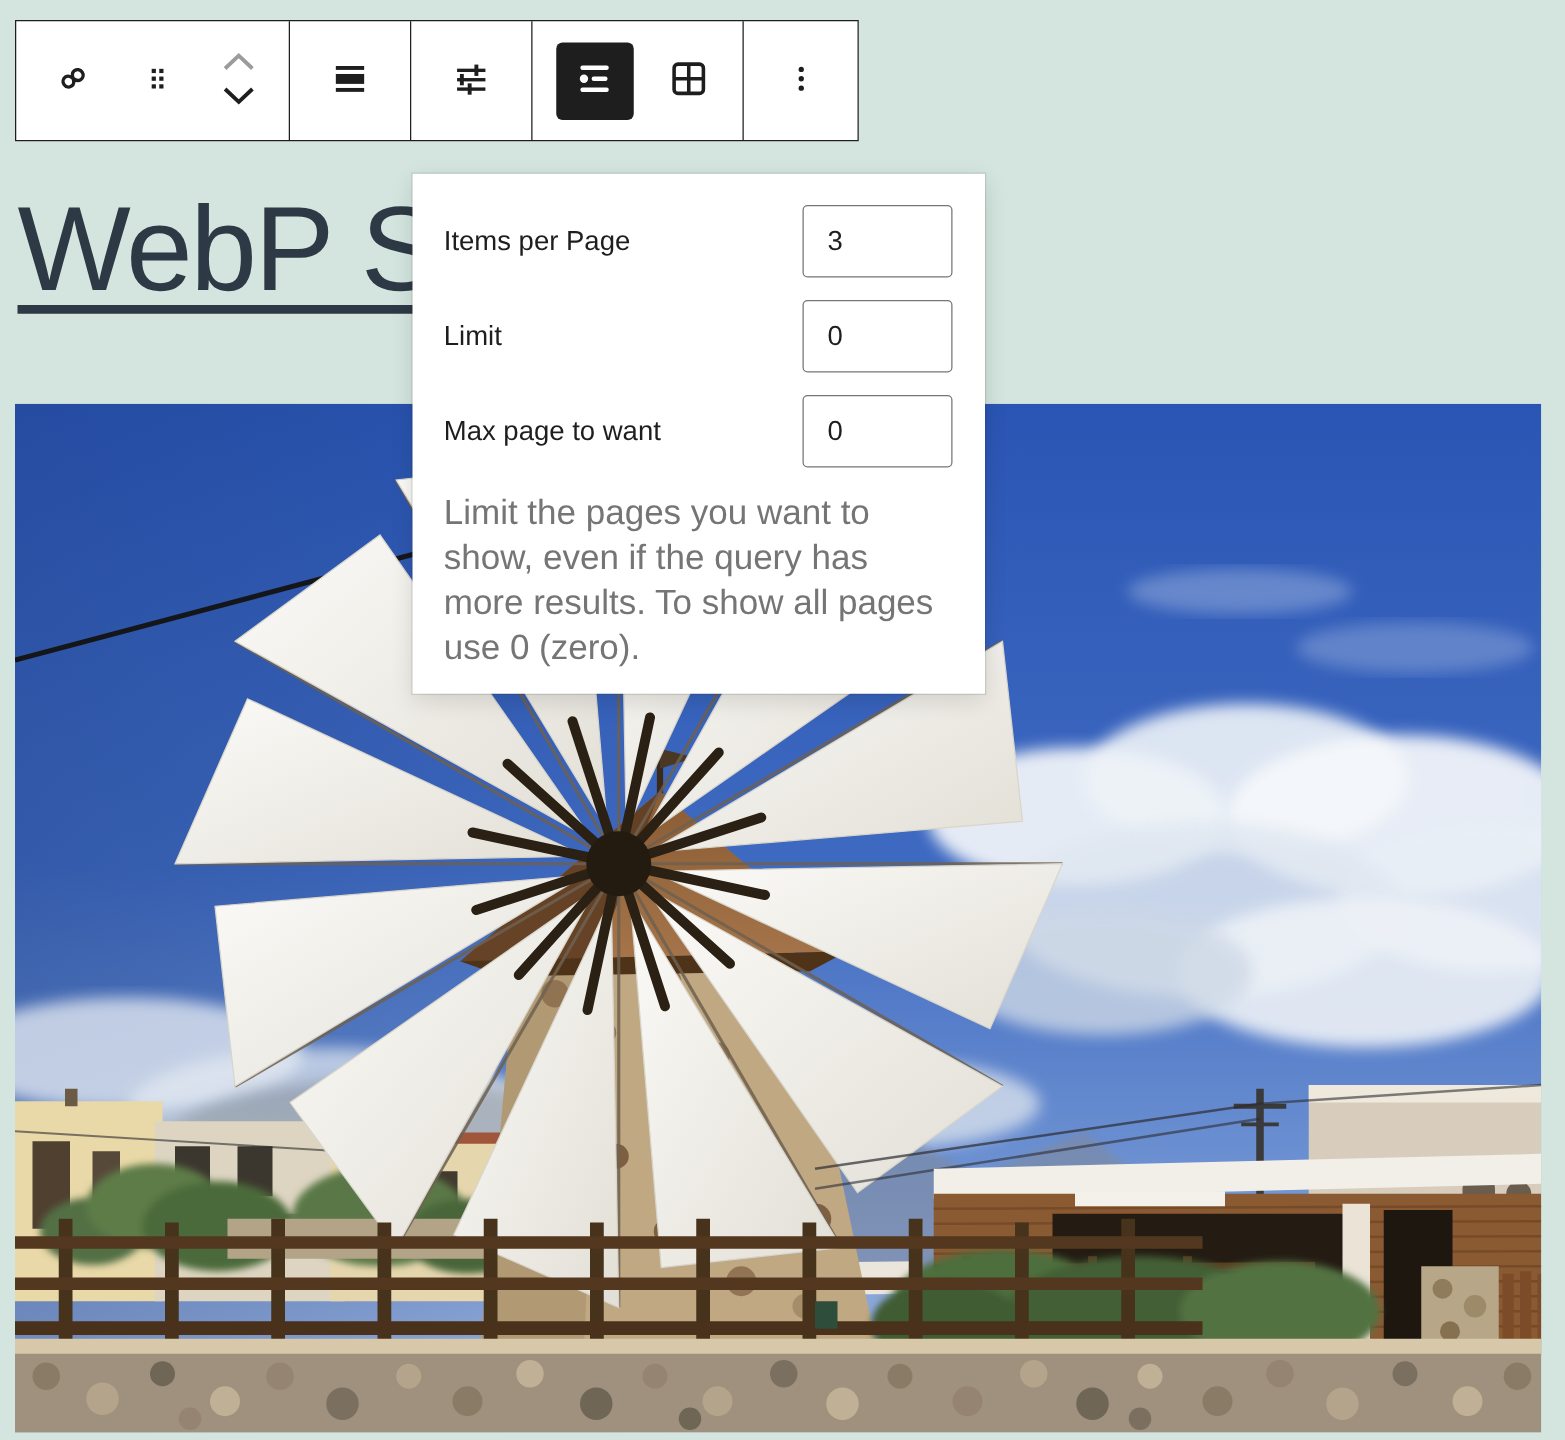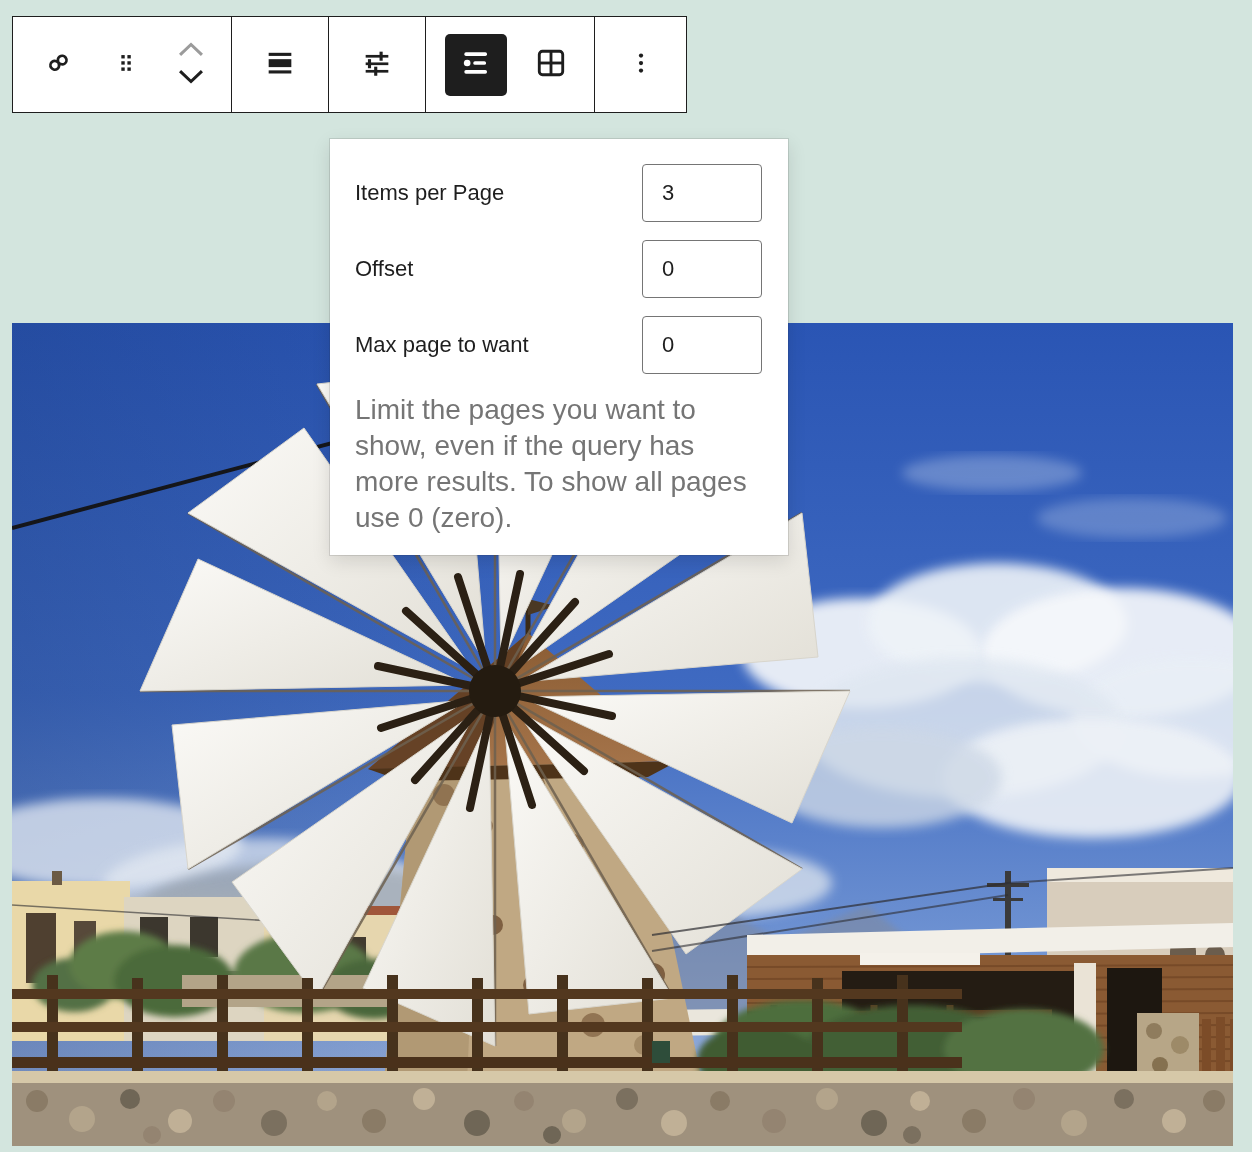--- a/index.html
+++ b/index.html
@@ -151,28 +151,29 @@
           <svg width="30" height="30" viewBox="0 0 24 24" fill="#1e1e1e">
             <circle cx="12" cy="6" r="1.7"></circle>
               <circle cx="12" cy="12" r="1.7"></circle>
               <circle cx="12" cy="18" r="1.7"></circle>
           </svg>
         </span>
       </button>
     </div>
   </div>
 
+  <h1 class="post-title">WebP S</h1>
 
   <div class="popover">
     <div class="pop-row">
       <span class="pop-label">Items per Page</span>
       <input class="pop-input" type="text" value="3" style="">
     </div>
     <div class="pop-row">
-      <span class="pop-label">Offset</span>
+      <span class="pop-label">Limit</span>
       <input class="pop-input" type="text" value="0" style="">
     </div>
     <div class="pop-row">
       <span class="pop-label">Max page to want</span>
       <input class="pop-input" type="text" value="0" style="">
     </div>
     <p class="pop-help">Limit the pages you want to show, even if the query has more results. To show all pages use 0 (zero).</p>
   </div>
 
   <div class="photo" aria-label="Traditional stone windmill with twelve white triangular sails against a blue sky">

